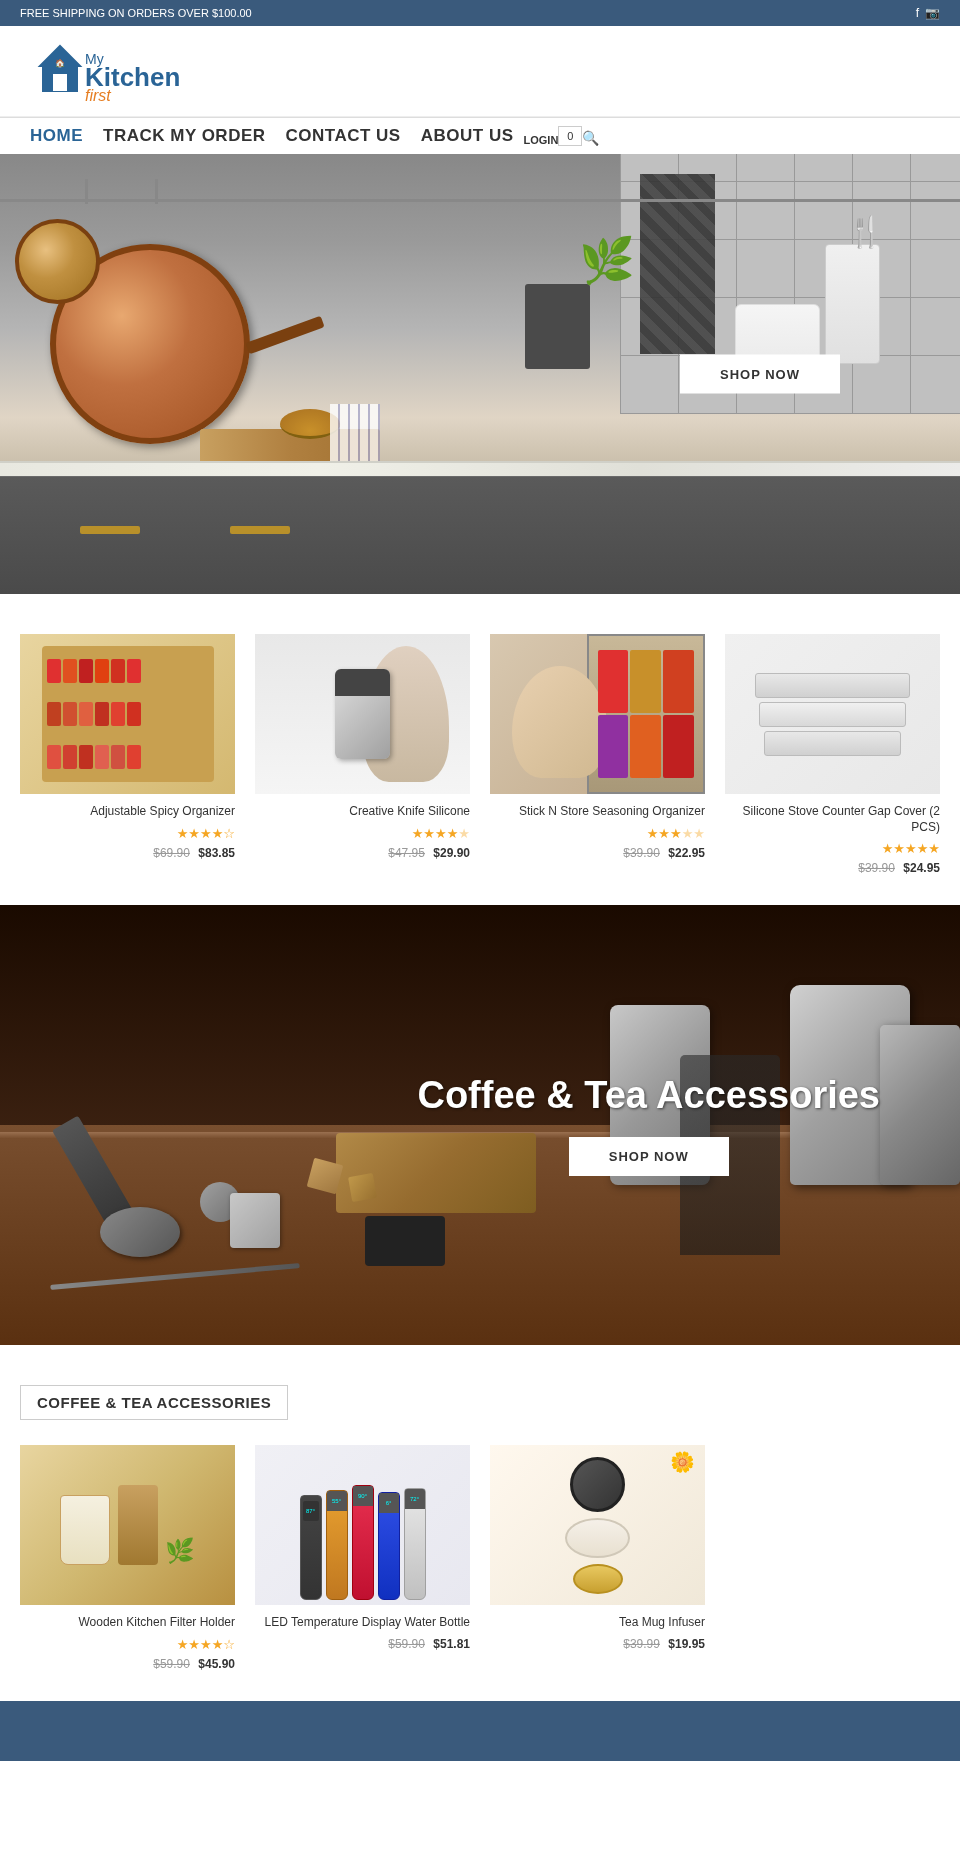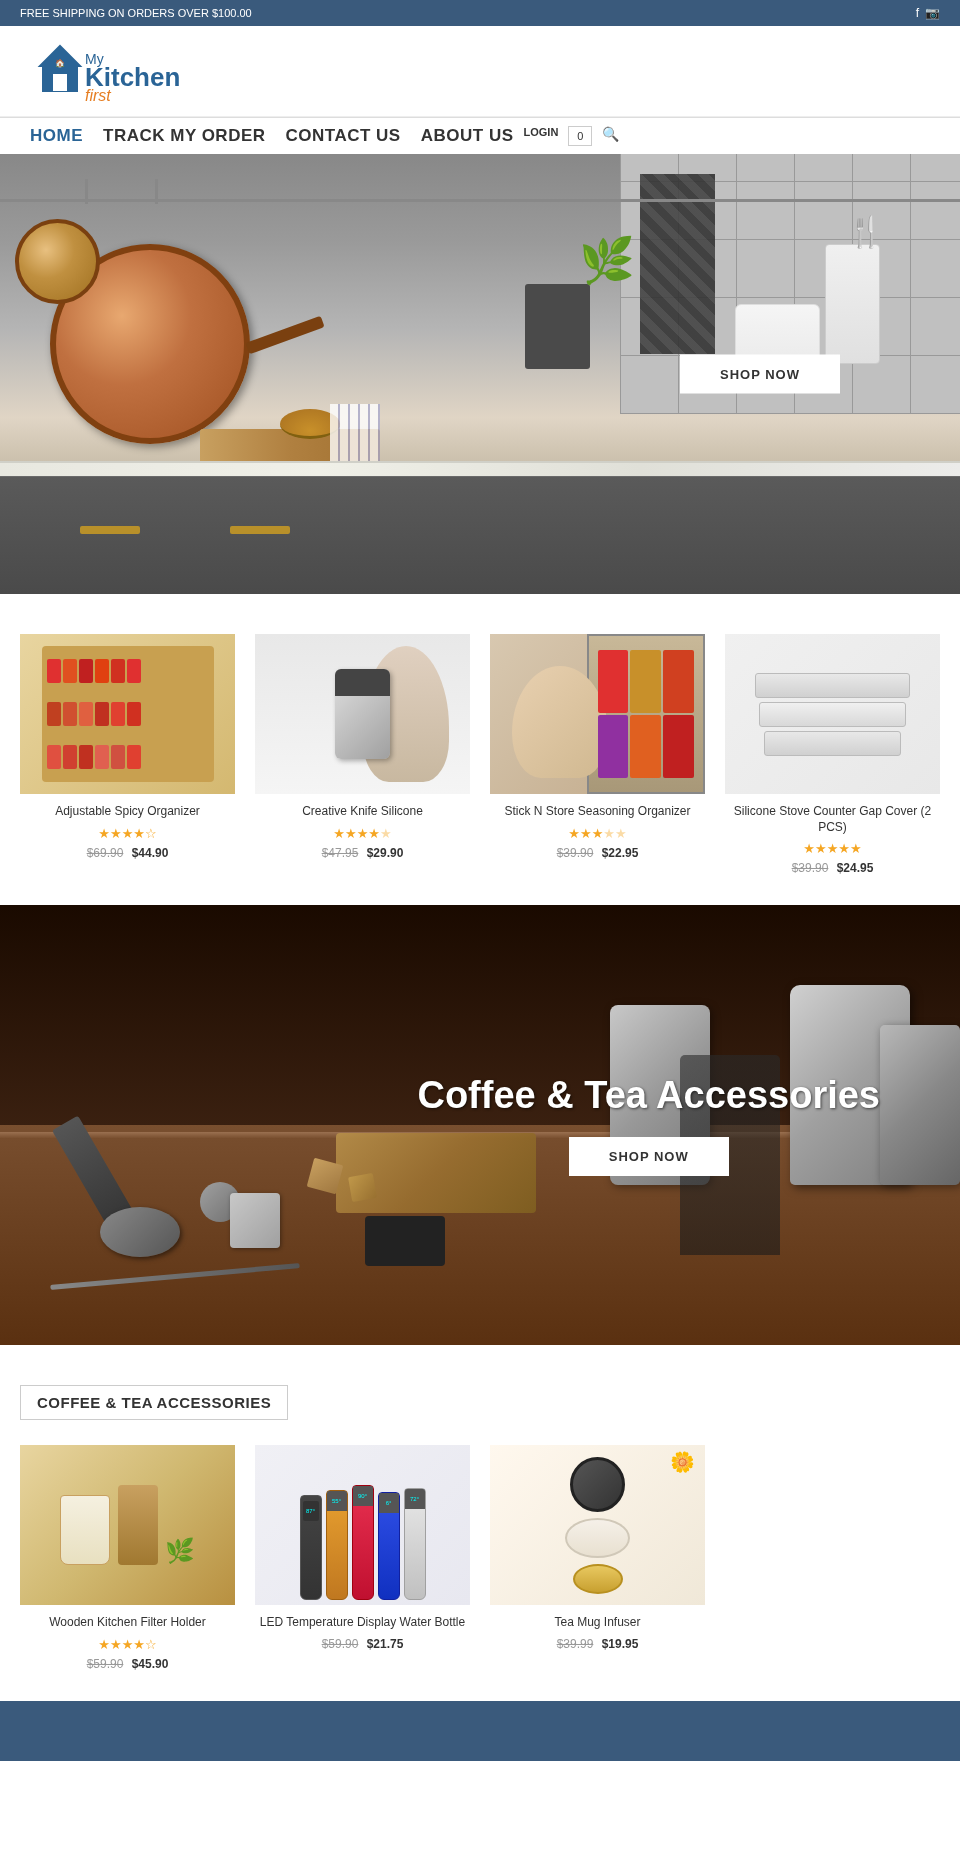--- a/index.html
+++ b/index.html
@@ -41,21 +41,21 @@
     .nav-item {
       font-size: 17px;
       font-weight: bold;
       color: #333;
       padding: 8px 10px;
       cursor: pointer;
       text-transform: uppercase;
       letter-spacing: 0.5px;
     }
     .nav-item.active { color: #2a6496; }
-    .nav-actions { display: flex; align-items: flex-start; gap: 10px; margin-left: auto; }
+    .nav-actions { display: flex; align-items: flex-end; margin-left: auto; }
     .nav-actions .login-btn { font-size: 11px; font-weight: bold; color: #333; cursor: pointer; }
     .cart-btn {
       font-size: 11px;
       border: 1px solid #ccc;
       padding: 3px 8px;
       cursor: pointer;
       background: #fff;
     }
     .search-btn { font-size: 14px; cursor: pointer; color: #333; }
 
@@ -127,21 +127,21 @@
       margin-bottom: 25px;
     }
 
     
     .products-grid {
       display: grid;
       grid-template-columns: repeat(4, 1fr);
       gap: 20px;
     }
     .product-card {
-      text-align: center;
+      text-align: right;
       cursor: pointer;
     }
     .product-image {
       width: 100%;
       height: 160px;
       object-fit: cover;
       background: #f5f5f5;
       display: flex;
       align-items: center;
       justify-content: center;
@@ -397,21 +397,21 @@
             <div class="spice-can" style="background:#e06050;"></div>
             <div class="spice-can" style="background:#d05040;"></div>
             <div class="spice-can" style="background:#e04030;"></div>
           </div>
         </div>
       </div>
       <div class="product-name">Adjustable Spicy Organizer</div>
       <div class="stars">★★★★☆</div>
       <div class="price-row">
         <span class="price-old">$69.90</span>
-        <span class="price-new">$44.90</span>
+        <span class="price-new">$83.85</span>
       </div>
     </div>
 
     <div class="product-card">
       <div class="product-image" style="background: linear-gradient(180deg, #e8e8e8 0%, #f5f5f5 100%); display:flex; align-items:center; justify-content:center; position:relative;">
 
         <div style="position:relative; width:80%; height:85%; display:flex; align-items:center; justify-content:center;">
 
           <div style="position:absolute;right:0;top:0;bottom:0;width:50%;background:linear-gradient(180deg,#e0d0c0,#c8b8a0);border-radius:50% 50% 30% 30% / 60% 60% 30% 30%;"></div>
 
@@ -593,21 +593,21 @@
         <div style="width:22px;height:108px;background:linear-gradient(180deg,#3050e8,#1030c0);border-radius:4px 4px 6px 6px;border:1px solid #1020a0;">
           <div style="width:100%;height:20px;background:#555;border-radius:2px 2px 0 0;display:flex;align-items:center;justify-content:center;font-size:6px;color:#0ff;">6°</div>
         </div>
         <div style="width:22px;height:112px;background:linear-gradient(180deg,#e8e8e8,#c0c0c0);border-radius:4px 4px 6px 6px;border:1px solid #a0a0a0;">
           <div style="width:100%;height:20px;background:#555;border-radius:2px 2px 0 0;display:flex;align-items:center;justify-content:center;font-size:6px;color:#0ff;">72°</div>
         </div>
       </div>
       <div class="product-name">LED Temperature Display Water Bottle</div>
       <div class="price-row">
         <span class="price-old">$59.90</span>
-        <span class="price-new">$21.75</span>
+        <span class="price-new">$51.81</span>
       </div>
     </div>
 
     <div class="product-card">
       <div class="product-image" style="background: linear-gradient(135deg, #f5f5f0, #ece8e0); display:flex; align-items:center; justify-content:center; gap:6px; position:relative; overflow:hidden;">
 
         <div style="position:absolute;top:0;right:0;bottom:0;left:0;background:linear-gradient(135deg,#fff8ee,#f0e8d8);"></div>
 
         <div style="position:relative;z-index:2;display:flex;flex-direction:column;align-items:center;gap:6px;">
 

